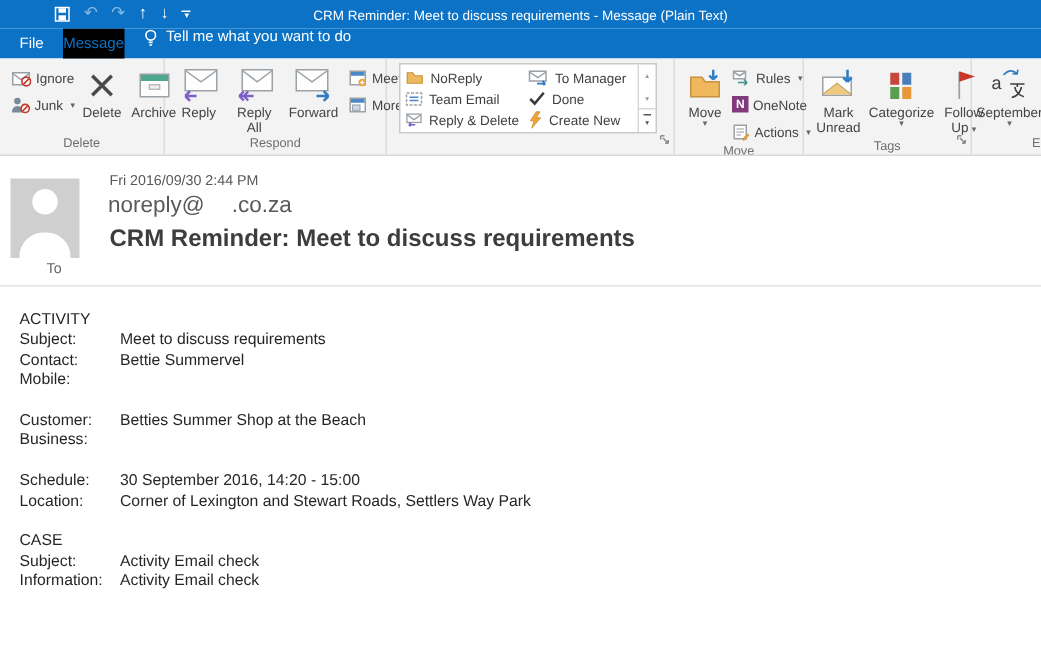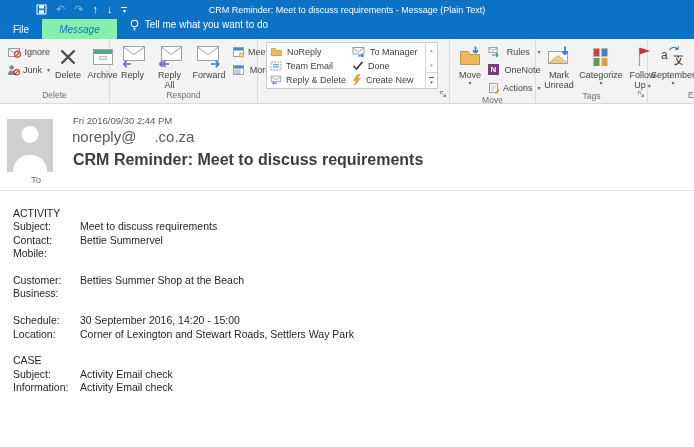--- a/index.html
+++ b/index.html
@@ -13,35 +13,35 @@
   .qbtn { color:#fff; font-size:11px; line-height:11px; display:flex; align-items:center; cursor:default; }
   .qbtn.dim { color:rgba(255,255,255,0.5); }
   .qcust { display:flex; flex-direction:column; align-items:center; }
   .qcust .bar { width:6px; border-top:1px solid #fff; margin-bottom:1px; }
   .qcust .tri { color:#fff; font-size:6px; line-height:4px; }
   .win-title { position:absolute; left:50%; transform:translateX(-50%); color:#fff; font-size:9px; white-space:nowrap; }
 
   
   .tabrow { height:20px; background:#0B72C6; display:flex; align-items:stretch; }
   .tab { font-size:10px; display:flex; align-items:center; padding:0 13px; color:#fff; cursor:default; }
-  .tab.active { background:#86efac; color:#0B72C6; padding:0 17px;font-style:italic; }
+  .tab.active { background:#000000; color:#0B72C6; padding:0 0; }
   .tellme { display:flex; align-items:flex-start; gap:5px; color:#fff; font-size:10px; padding:0 12px; }
 
   
   .ribbon { height:65px; background:#F3F3F3; border-bottom:1px solid #D9DADB; display:flex; overflow:hidden; }
   .group { position:relative; border-right:1px solid #DBDCDD; display:flex; flex-direction:column; flex:0 0 auto; }
   .group-content { flex:1; display:flex; align-items:stretch; padding:2px 1px 0 2px; }
   .group-label { height:13px; font-size:8.5px; color:#6E6E6E; text-align:center; line-height:11px; }
   .launcher { position:absolute; right:2px; bottom:1px; }
 
   .btn-lg { display:flex; flex-direction:column; align-items:center; font-size:9px; color:#444;
             padding-top:2px; line-height:10px; text-align:center; cursor:default; flex:0 0 auto; }
   .btn-lg .ic { height:27px; display:flex; align-items:center; justify-content:center; }
   .btn-sm { display:flex; align-items:center; gap:3px; font-size:9px; color:#444; height:15px;
-            padding:0 2px; white-space:nowrap; cursor:default;justify-content:space-between; }
+            padding:0 2px; white-space:nowrap; cursor:default; }
   .col { display:flex; flex-direction:column; gap:3px; padding-top:3px; }
   .dd { font-size:6px; color:#666; margin-left:2px; }
   .dd-below { font-size:6px; color:#666; line-height:7px; }
 
   .g-delete { width:110px; }
   .g-respond { width:148px; }
   .g-qs { width:192px; }
   .g-move { width:86px; }
   .g-tags { width:112px; }
   .g-edit { width:70px; border-right:none; }

